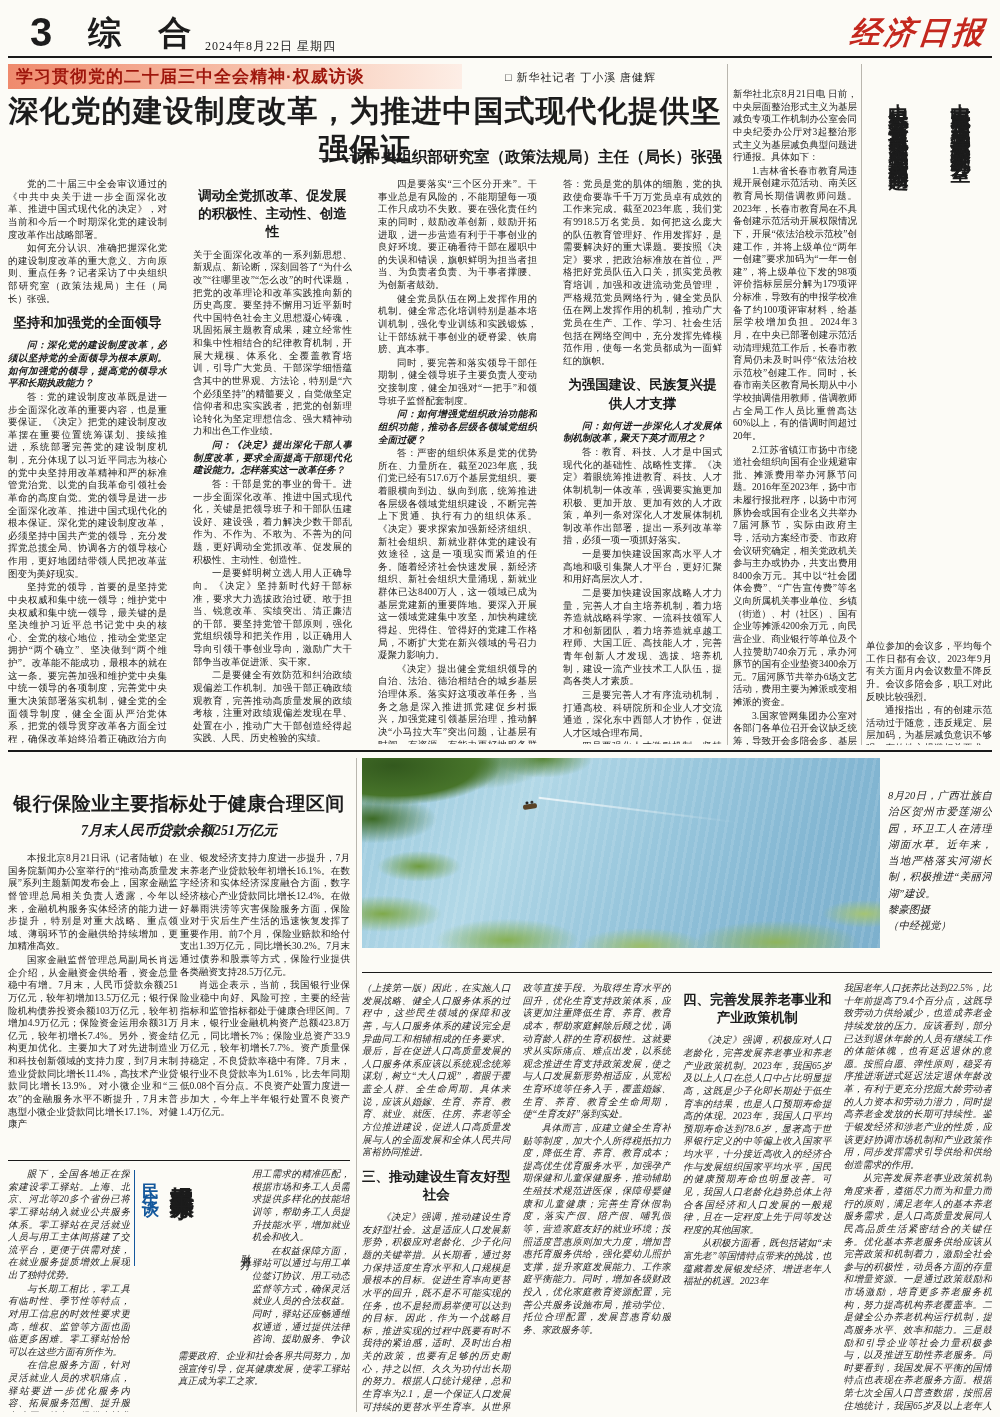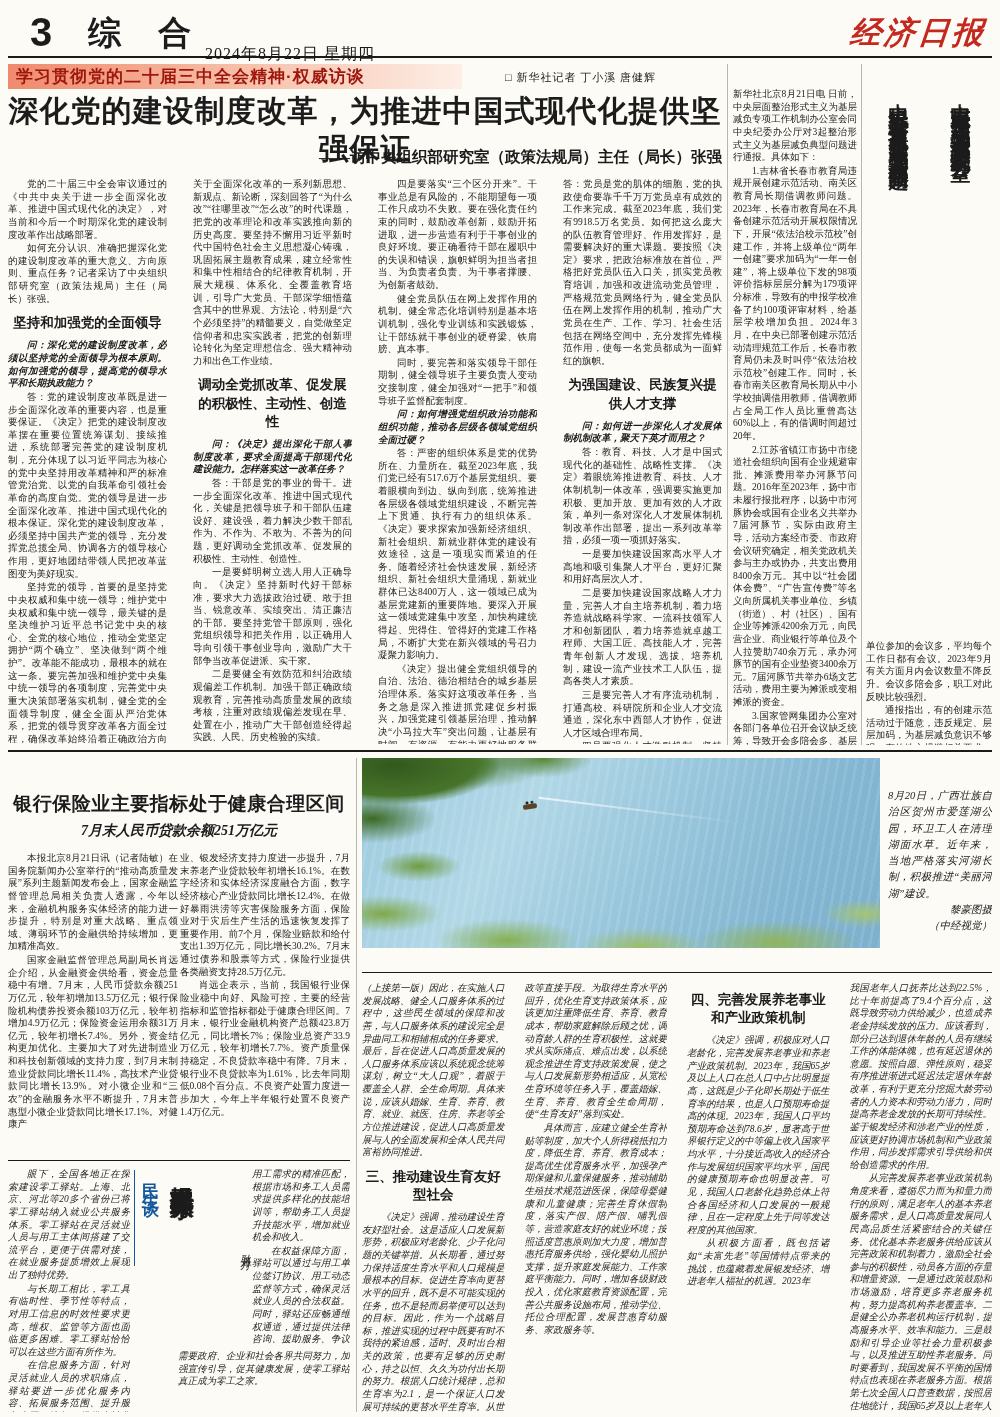--- a/index.html
+++ b/index.html
@@ -3,21 +3,21 @@
 <meta charset="utf-8">
 <style>
   *{margin:0;padding:0;box-sizing:border-box}
   html,body{width:1000px;height:1417px}
   body{background:#e9e7e1;font-family:"Liberation Serif",serif;color:#1c1c1c}
   .page{position:relative;width:1000px;height:1417px;background:#fcfbf6;overflow:hidden}
 
   
   .pagenum{position:absolute;left:30px;top:12px;font-family:"Liberation Sans",sans-serif;font-weight:900;font-size:40px;line-height:1}
   .section{position:absolute;left:88px;top:16px;font-family:"Liberation Sans",sans-serif;font-weight:900;font-size:33px;letter-spacing:14px;line-height:1}
-  .dateline{position:absolute;left:205px;top:44px;font-size:16px;letter-spacing:1px}
+  .dateline{position:absolute;left:205px;top:38px;font-size:12px;letter-spacing:1px}
   .logo{position:absolute;right:14px;top:12px;font-size:31px;font-weight:bold;font-style:italic;color:#c4281e;letter-spacing:3px;transform:skewX(-5deg)}
   .rule{position:absolute;background:#1a1a1a}
 
   
   .para{font-size:9.5px;line-height:1.33;text-align:justify;text-indent:2em;margin:0 0 1px 0}
   .s-c{text-indent:0}
   .s-q{font-weight:bold;font-style:italic}
   .s-h{font-family:"Liberation Sans",sans-serif;font-weight:900;font-style:normal;font-size:13.5px;text-align:center;text-indent:0;line-height:1.35;margin:9px 0 7px 0}
   .kai .para{font-style:italic}
   .kai .para.s-h{font-style:normal}
@@ -53,21 +53,21 @@
      radial-gradient(ellipse 90px 26px at 54% 99%, #9cbd6a 0%, rgba(156,189,106,0) 70%),
      radial-gradient(ellipse 115px 30px at 80% 97%, #8fb45c 0%, rgba(143,180,92,0) 72%),
      radial-gradient(ellipse 60px 20px at 97% 82%, #a5c474 0%, rgba(165,196,116,0) 70%),
      repeating-linear-gradient(100deg, rgba(255,255,255,0.10) 0 3px, rgba(255,255,255,0) 3px 9px),
      linear-gradient(120deg,#9ccade 0%,#b2d8e7 30%,#98c6dc 55%,#83b6d2 80%,#7db0cd 100%)}
   .boat{position:absolute;left:31%;top:24%;width:14px;height:5px;background:#5a4327;border-radius:2px;transform:rotate(-8deg)}
   .boat:before{content:"";position:absolute;left:3px;top:-3px;width:3px;height:3px;background:#222;border-radius:50%}
   .boat:after{content:"";position:absolute;left:8px;top:-3px;width:3px;height:3px;background:#333;border-radius:50%}
   .wake{position:absolute;left:34%;top:27%;width:200px;height:2px;background:linear-gradient(90deg,rgba(255,255,255,.75),rgba(255,255,255,0));transform:rotate(7deg)}
   .caption{position:absolute;left:888px;top:788px;width:104px;height:178px;font-size:10.5px;font-style:italic;line-height:1.55;text-align:justify;overflow:hidden}
-  .caption .cr{text-align:right;font-style:italic}
+  .caption .cr{font-style:italic}
 
   
   .ms-label{position:absolute;left:134px;top:1170px;height:96px;writing-mode:vertical-rl;font-weight:bold;font-size:17px;letter-spacing:8px;color:#14589c;border-left:1px solid #14589c;padding-left:4px}
   .ms-head{position:absolute;left:166px;top:1168px;height:248px;writing-mode:vertical-rl;font-family:"Liberation Sans",sans-serif;font-weight:900;font-size:24px;letter-spacing:1px}
   .ms-author{position:absolute;left:238px;top:1246px;writing-mode:vertical-rl;font-size:10.5px;font-style:italic;letter-spacing:3px}
 
   .vline{position:absolute;width:1px;background:#b9b6ae}
 </style>
 </head>
 <body>
@@ -90,22 +90,22 @@
       <div>
           <p class="para s-p">党的二十届三中全会审议通过的《中共中央关于进一步全面深化改革、推进中国式现代化的决定》，对当前和今后一个时期深化党的建设制度改革作出战略部署。</p>
           <p class="para s-p">如何充分认识、准确把握深化党的建设制度改革的重大意义、方向原则、重点任务？记者采访了中央组织部研究室（政策法规局）主任（局长）张强。</p>
           <p class="para s-h">坚持和加强党的全面领导</p>
           <p class="para s-q">问：深化党的建设制度改革，必须以坚持党的全面领导为根本原则。如何加强党的领导，提高党的领导水平和长期执政能力？</p>
           <p class="para s-p">答：党的建设制度改革既是进一步全面深化改革的重要内容，也是重要保证。《决定》把党的建设制度改革摆在重要位置统筹谋划、接续推进，系统部署完善党的建设制度机制，充分体现了以习近平同志为核心的党中央坚持用改革精神和严的标准管党治党、以党的自我革命引领社会革命的高度自觉。党的领导是进一步全面深化改革、推进中国式现代化的根本保证。深化党的建设制度改革，必须坚持中国共产党的领导，充分发挥党总揽全局、协调各方的领导核心作用，更好地团结带领人民把改革蓝图变为美好现实。</p>
           <p class="para s-p">坚持党的领导，首要的是坚持党中央权威和集中统一领导；维护党中央权威和集中统一领导，最关键的是坚决维护习近平总书记党中央的核心、全党的核心地位，推动全党坚定拥护“两个确立”、坚决做到“两个维护”。改革能不能成功，最根本的就在这一条。要完善加强和维护党中央集中统一领导的各项制度，完善党中央重大决策部署落实机制，健全党的全面领导制度，健全全面从严治党体系，把党的领导贯穿改革各方面全过程，确保改革始终沿着正确政治方向前进。</p>
           <p class="para s-p">《决定》提出，加强党的创新理论武装，建立健全以学铸魂、以学增智、以学正风、以学促干长效机制。理论武装是管根本、保方向的基础工作。习近平新时代中国特色社会主义思想是坚持“两个结合”的光辉典范，是我们做好一切工作的根本指针，特别是习近平总书记</p>
         </div>
       <div>
+          <p class="para s-h">调动全党抓改革、促发展的积极性、主动性、创造性</p>
           <p class="para s-c">关于全面深化改革的一系列新思想、新观点、新论断，深刻回答了“为什么改”“往哪里改”“怎么改”的时代课题，把党的改革理论和改革实践推向新的历史高度。要坚持不懈用习近平新时代中国特色社会主义思想凝心铸魂，巩固拓展主题教育成果，建立经常性和集中性相结合的纪律教育机制，开展大规模、体系化、全覆盖教育培训，引导广大党员、干部深学细悟蕴含其中的世界观、方法论，特别是“六个必须坚持”的精髓要义，自觉做坚定信仰者和忠实实践者，把党的创新理论转化为坚定理想信念、强大精神动力和出色工作业绩。</p>
-          <p class="para s-h">调动全党抓改革、促发展的积极性、主动性、创造性</p>
           <p class="para s-q">问：《决定》提出深化干部人事制度改革，要求全面提高干部现代化建设能力。怎样落实这一改革任务？</p>
           <p class="para s-p">答：干部是党的事业的骨干。进一步全面深化改革、推进中国式现代化，关键是把领导班子和干部队伍建设好、建设强，着力解决少数干部乱作为、不作为、不敢为、不善为的问题，更好调动全党抓改革、促发展的积极性、主动性、创造性。</p>
           <p class="para s-p">一是要鲜明树立选人用人正确导向。《决定》坚持新时代好干部标准，要求大力选拔政治过硬、敢于担当、锐意改革、实绩突出、清正廉洁的干部。要坚持党管干部原则，强化党组织领导和把关作用，以正确用人导向引领干事创业导向，激励广大干部争当改革促进派、实干家。</p>
           <p class="para s-p">二是要健全有效防范和纠治政绩观偏差工作机制。加强干部正确政绩观教育，完善推动高质量发展的政绩考核，注重对政绩观偏差发现在早、处置在小，推动广大干部创造经得起实践、人民、历史检验的实绩。</p>
           <p class="para s-p">三是要大力推进领导干部能上能下。“能上不能下”，是长期困扰我们的一个老大难问题。为了破解这一难题，2015年党中央制定了《推进领导干部能上能下若干规定（试行）》，2022年作了修订，在推进干部“下”上取得了积极进展。《决定》在此基础上提出了新的要求，强调推进领导干</p>
         </div>
       <div>
           <p class="para s-p">四是要落实“三个区分开来”。干事业总是有风险的，不能期望每一项工作只成功不失败。要在强化责任约束的同时，鼓励改革创新，鼓励开拓进取，进一步营造有利于干事创业的良好环境。要正确看待干部在履职中的失误和错误，旗帜鲜明为担当者担当、为负责者负责、为干事者撑腰、为创新者鼓劲。</p>
           <p class="para s-p">健全党员队伍在网上发挥作用的机制。健全常态化培训特别是基本培训机制，强化专业训练和实践锻炼，让干部练就干事创业的硬脊梁、铁肩膀、真本事。</p>
           <p class="para s-p">同时，要完善和落实领导干部任期制，健全领导班子主要负责人变动交接制度，健全加强对“一把手”和领导班子监督配套制度。</p>
@@ -169,21 +169,21 @@
     <div class="boat"></div>
   </div>
   <div class="caption">
     <span>8月20日，广西壮族自治区贺州市爱莲湖公园，环卫工人在清理湖面水草。近年来，当地严格落实河湖长制，积极推进“美丽河湖”建设。</span>
     <div class="cr">黎豪图摄</div>
     <div class="cr">（中经视觉）</div>
   </div>
   <div class="rule" style="left:362px;top:972px;width:630px;height:1px"></div>
 
   <div class="colbox kai" style="left:362px;top:982px;width:630px;height:430px">
-    <div class="cols" style="gap:20px">
+    <div class="cols" style="gap:12px">
       <div>
           <p class="para s-c">（上接第一版）因此，在实施人口发展战略、健全人口服务体系的过程中，这些民生领域的保障和改善，与人口服务体系的建设完全是异曲同工和相辅相成的任务要求。最后，旨在促进人口高质量发展的人口服务体系应该以系统观念统筹谋划，树立“大人口观”，着眼于覆盖全人群、全生命周期。具体来说，应该从婚嫁、生育、养育、教育、就业、就医、住房、养老等全方位推进建设，促进人口高质量发展与人的全面发展和全体人民共同富裕协同推进。</p>
           <p class="para s-h">三、推动建设生育友好型社会</p>
           <p class="para s-p">《决定》强调，推动建设生育友好型社会。这是适应人口发展新形势，积极应对老龄化、少子化问题的关键举措。从长期看，通过努力保持适度生育水平和人口规模是最根本的目标。促进生育率向更替水平的回升，既不是不可能实现的任务，也不是轻而易举便可以达到的目标。因此，作为一个战略目标，推进实现的过程中既要有时不我待的紧迫感，适时、及时出台相关的政策，也要有足够的历史耐心，持之以恒、久久为功付出长期的努力。根据人口统计规律，总和生育率为2.1，是一个保证人口发展可持续的更替水平生育率。从世界各国先例来看，生育率在较低的水平上长期徘徊之后，通常难以再回升到更替水平。不过，促进总和生育率向这个方向尽可能靠近，或者在目前水平上有明显的提高，应该成为政策努力达到的目标，以此保持我国人口资源环境关系更加协调，超大规模市场优势更加巩固，综合国力进一步稳步提升。</p>
         </div>
       <div>
           <p class="para s-c">政等直接手段。为取得生育水平的回升，优化生育支持政策体系，应该更加注重降低生育、养育、教育成本，帮助家庭解除后顾之忧，调动育龄人群的生育积极性。这就要求从实际痛点、难点出发，以系统观念推进生育支持政策发展，使之与人口发展新形势相适应，从宽松生育环境等任务入手，覆盖婚嫁、生育、养育、教育全生命周期，使“生育友好”落到实处。</p>
           <p class="para s-p">具体而言，应建立健全生育补贴等制度，加大个人所得税抵扣力度，降低生育、养育、教育成本；提高优生优育服务水平，加强孕产期保健和儿童保健服务，推动辅助生殖技术规范进医保，保障母婴健康和儿童健康；完善生育休假制度，落实产假、陪产假、哺乳假等，营造家庭友好的就业环境；按照适度普惠原则加大力度，增加普惠托育服务供给，强化婴幼儿照护支撑，提升家庭发展能力、工作家庭平衡能力。同时，增加各级财政投入，优化家庭教育资源配置，完善公共服务设施布局，推动学位、托位合理配置，发展普惠育幼服务、家政服务等。</p>
         </div>
       <div>

